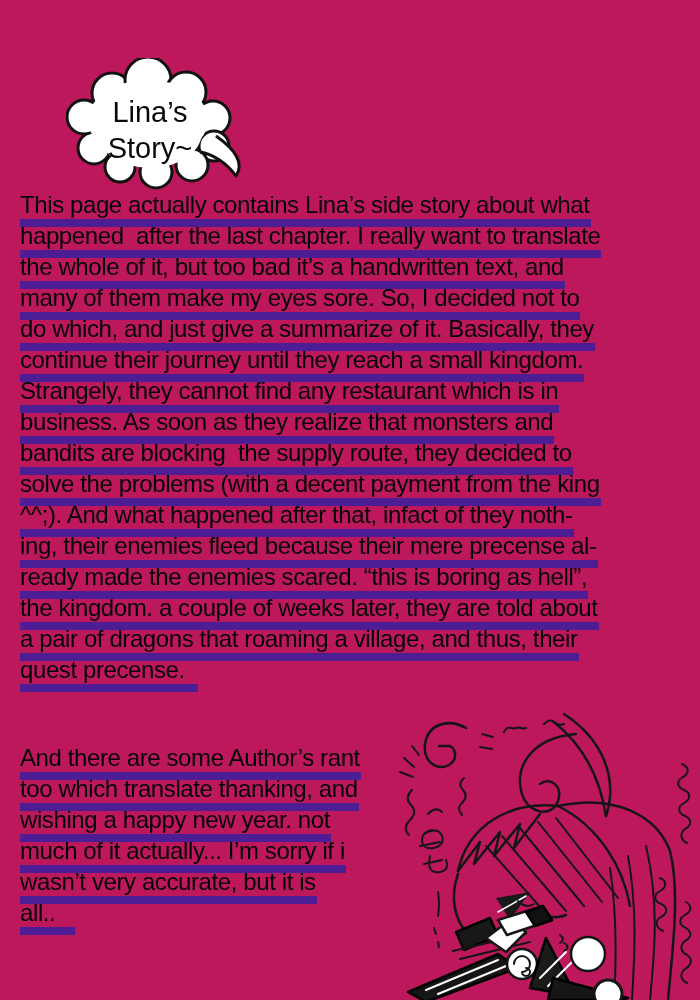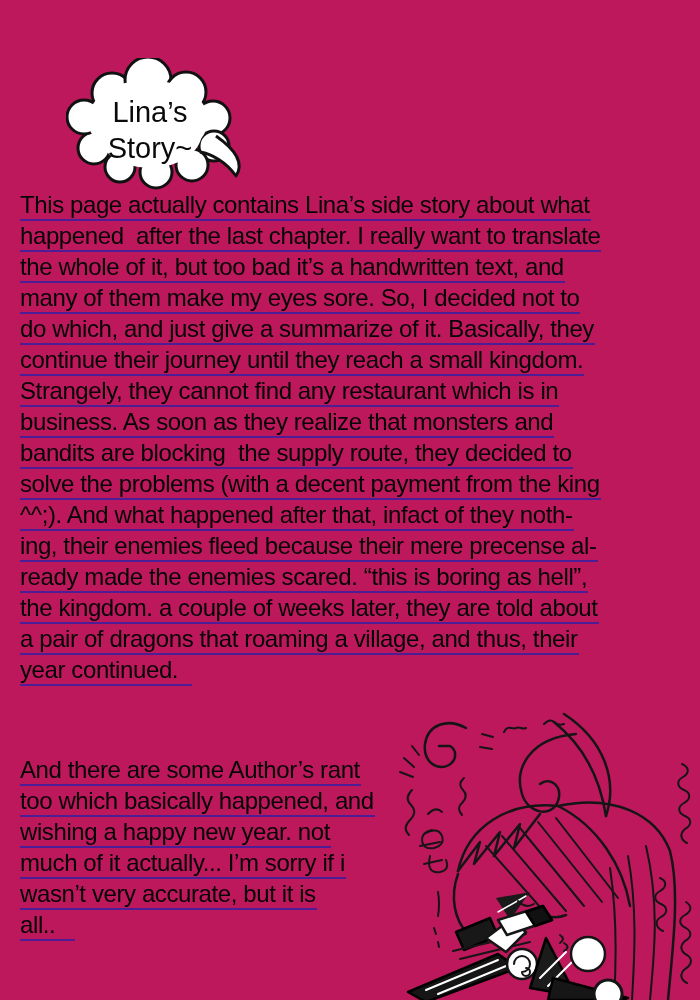--- a/index.html
+++ b/index.html
@@ -2,28 +2,28 @@
 <html><head>
 <meta charset="utf-8">
 <style>
   html,body { margin:0; padding:0; background:#fff; }
   .page {
     position:relative; width:700px; height:1000px; background:#be185d;
     font-family:"Liberation Sans", sans-serif; color:#000; overflow:hidden;
   }
   .para { position:absolute; left:20px; }
   #story-para { top:190px; }
-  #note-para  { top:743px;margin-top:12px; }
+  #note-para  { top:743px; }
   .tline { height:31px; }
   .tline span {
     display:inline-block;
     font-size:24px; line-height:29px; letter-spacing:-0.4px;
     white-space:pre;
     color:#050505;
-    border-bottom:2px solid #4c1d95;
+    border-bottom:8px solid #4c1d95;
     padding-right:1px;
   }
   .bubble-svg { position:absolute; left:66px; top:58px; }
   .illu-svg { position:absolute; left:398px; top:706px; }
   .bubble-text {
     font-family:"Liberation Sans", sans-serif;
     font-size:29px; fill:#0a0a0a;
   }
 </style>
 </head>
@@ -62,26 +62,26 @@
     <div class="tline"><span>continue their journey until they reach a small kingdom.</span></div>
     <div class="tline"><span>Strangely, they cannot find any restaurant which is in</span></div>
     <div class="tline"><span>business. As soon as they realize that monsters and</span></div>
     <div class="tline"><span>bandits are blocking  the supply route, they decided to</span></div>
     <div class="tline"><span>solve the problems (with a decent payment from the king</span></div>
     <div class="tline"><span>^^;). And what happened after that, infact of they noth-</span></div>
     <div class="tline"><span>ing, their enemies fleed because their mere precense al-</span></div>
     <div class="tline"><span>ready made the enemies scared. “this is boring as hell”,</span></div>
     <div class="tline"><span>the kingdom. a couple of weeks later, they are told about</span></div>
     <div class="tline"><span>a pair of dragons that roaming a village, and thus, their</span></div>
-    <div class="tline"><span>year continued.  </span></div>
+    <div class="tline"><span>quest precense.  </span></div>
   </div>
 
   <div class="para" id="note-para">
     <div class="tline"><span>And there are some Author’s rant</span></div>
-    <div class="tline"><span>too which basically happened, and</span></div>
+    <div class="tline"><span>too which translate thanking, and</span></div>
     <div class="tline"><span>wishing a happy new year. not</span></div>
     <div class="tline"><span>much of it actually... I’m sorry if i</span></div>
     <div class="tline"><span>wasn’t very accurate, but it is</span></div>
     <div class="tline"><span>all..   </span></div>
   </div>
 
   <svg class="illu-svg" width="302" height="294" viewBox="0 0 302 294">
     <g fill="none" stroke="#151515" stroke-width="2.5" stroke-linecap="round" stroke-linejoin="round">
 
       <g>

